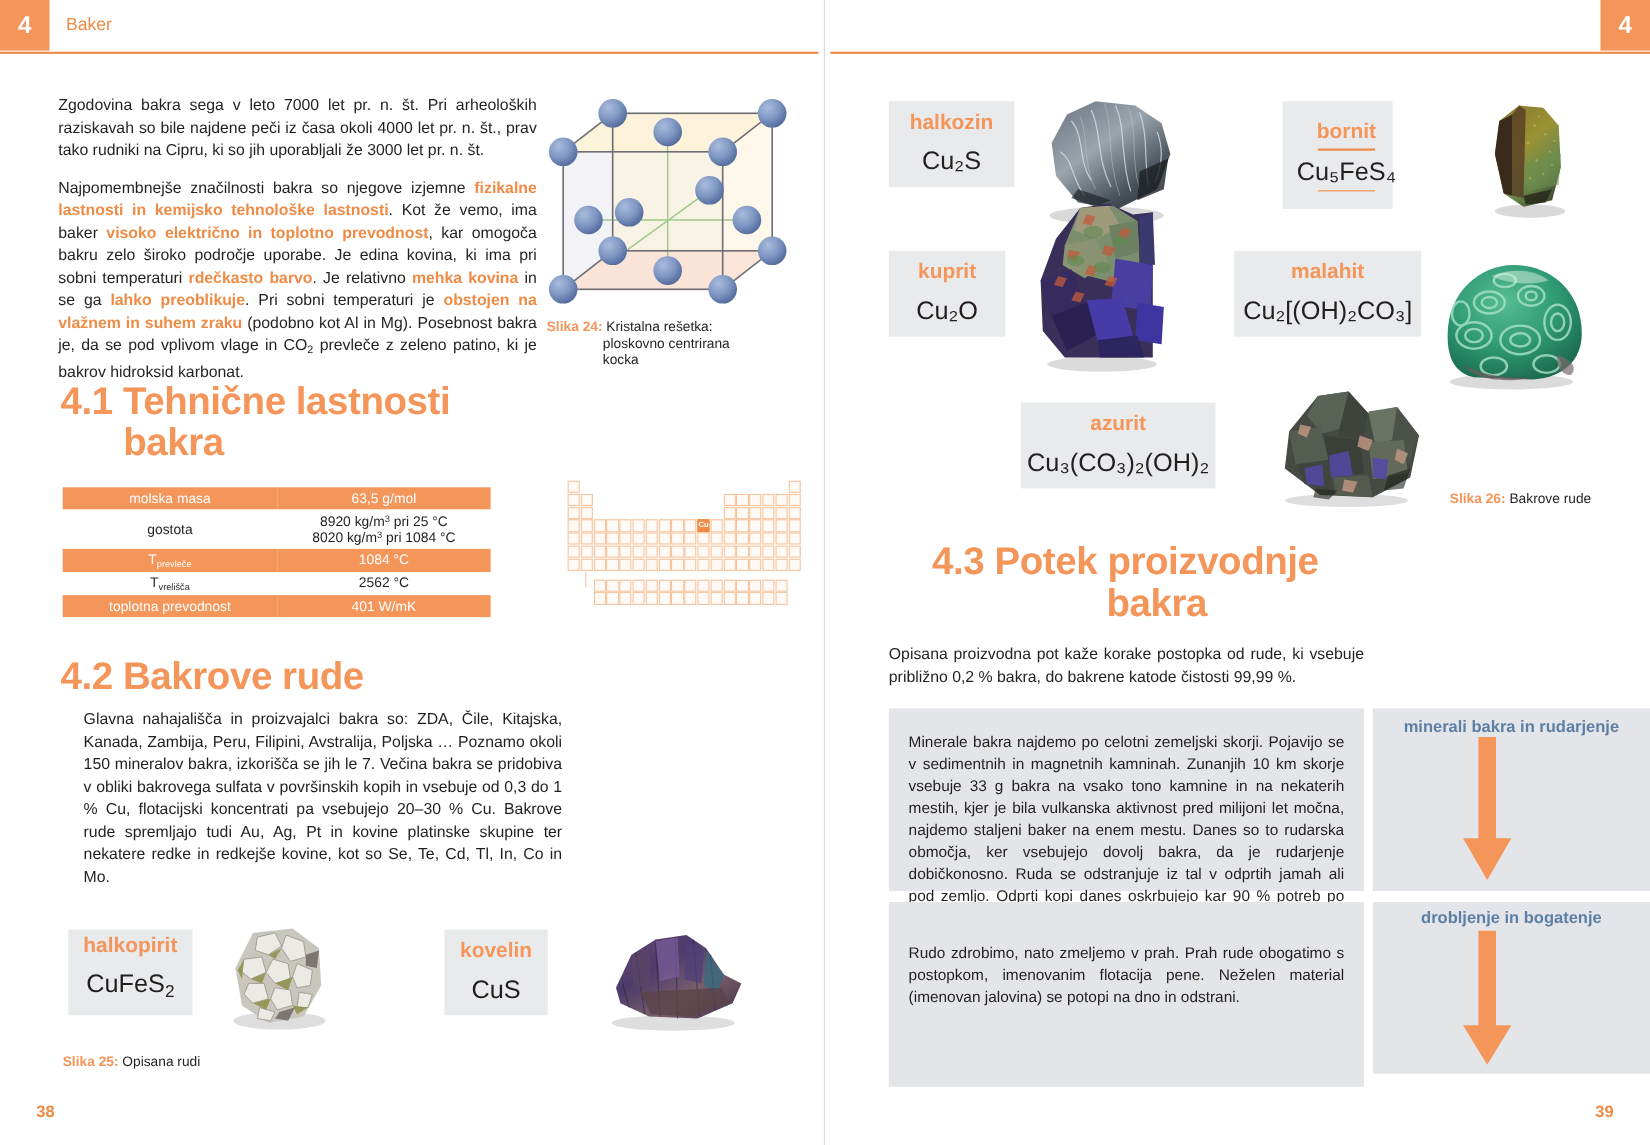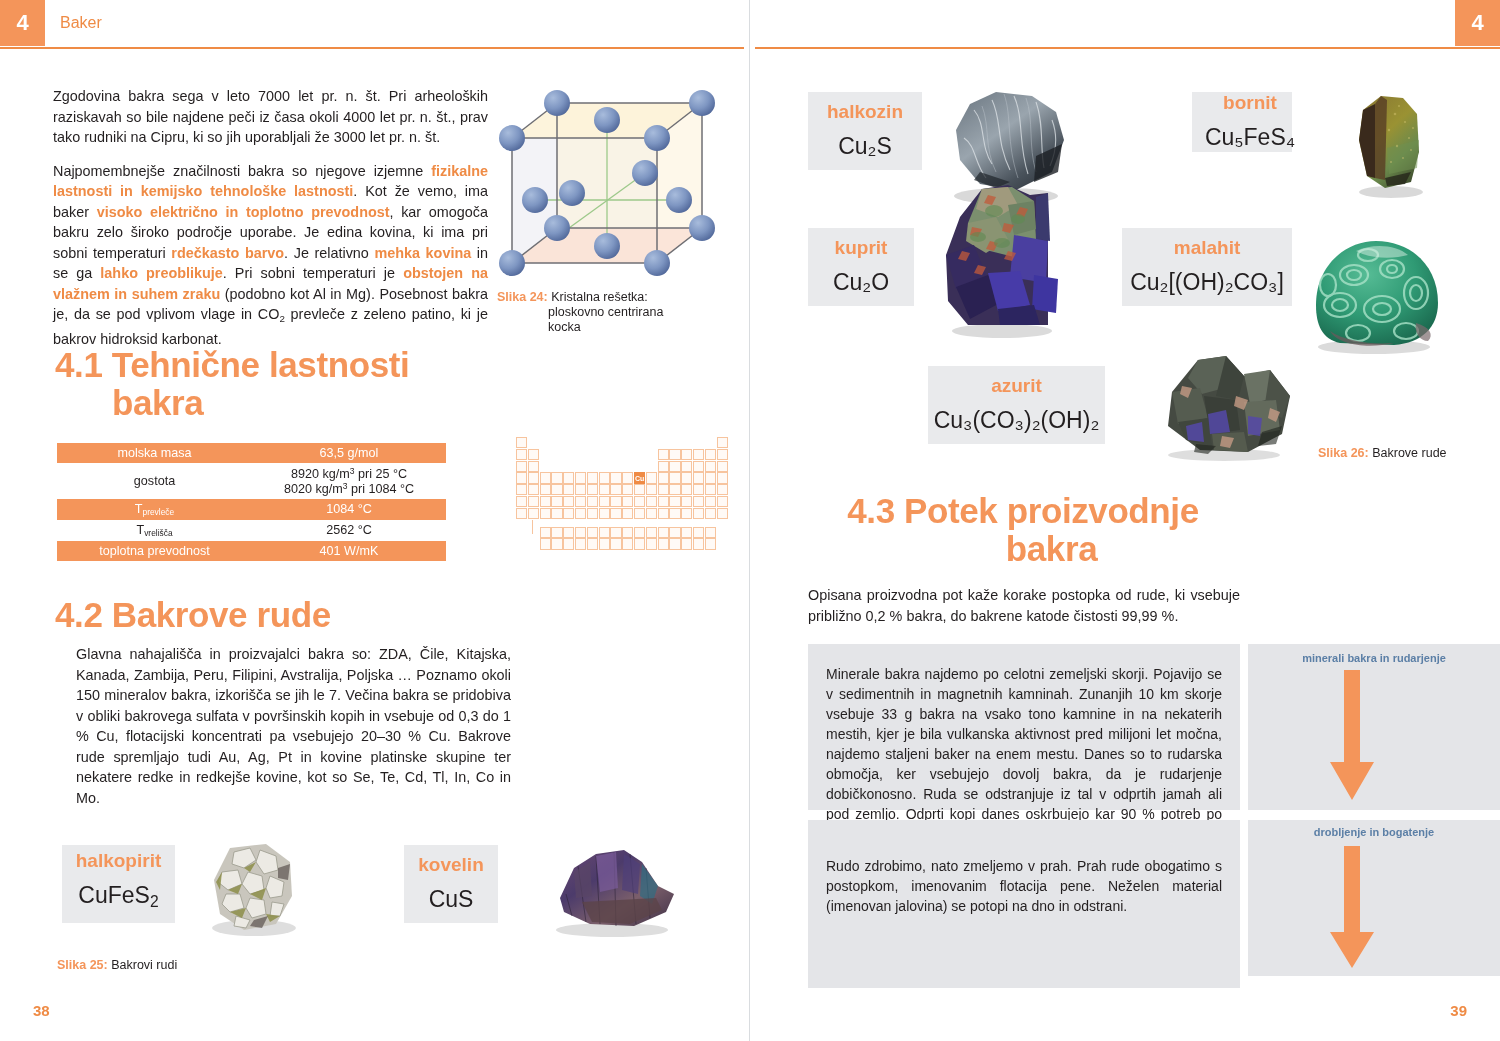--- a/index.html
+++ b/index.html
@@ -94,21 +94,21 @@
   }
 
   
   .cap { position: absolute; font-size: 12.5px; color: #231f20; line-height: 15px; }
   .cap b { color: #f4955a; font-weight: bold; }
 
   
   .pbox { position: absolute; background: #e4e5e8; }
   .pbox p { font-size: 14px; line-height: 20px; color: #231f20; text-align: justify; }
   .parrow-label {
-    position: absolute; color: #5b7fa6; font-size: 11px; font-weight: bold;
+    position: absolute; color: #5b7fa6; font-size: 15px; font-weight: bold;
     text-align: center; white-space: nowrap;
   }
   .parrow { position: absolute; }
 
   
   .photo { position: absolute; }
 </style>
 </head>
 <body>
 
@@ -420,21 +420,21 @@
       <path d="M58,10 L78,6 L80,42 L62,46 Z" fill="#7c5d9c"></path>
       <path d="M86,8 L102,18 L100,48 L84,44 Z" fill="#4e3f7a"></path>
       <path d="M104,18 L120,40 L114,58 L102,50 Z" fill="#2f6d82"></path>
       <path d="M36,26 L52,16 L54,50 L38,52 Z" fill="#5a4666"></path>
     </g>
     <path d="M44,56 L118,52 L124,64 L92,78 L54,76 Z" fill="#5b4448" opacity="0.8"></path>
   </svg>
 
   <div class="cap" style="left:57px; top:958px;">
     <b>Slika 25:</b>
-    <span>Bakrovi rudi</span>
+    <span>Opisana rudi</span>
   </div>
 
   <div class="mcard" style="left:808px; top:92px; width:114px; height:78px;">
     <div class="mname">halkozin</div>
     <div class="rule"></div>
     <div class="mform">Cu₂S</div>
     <div class="rule"></div>
   </div>
   <svg class="photo" style="left:940px; top:86px;" width="136" height="118" viewBox="0 0 136 118">
     <defs>
@@ -457,21 +457,21 @@
     </g>
     <g stroke="#c4ccd3" stroke-width="0.7" opacity="0.6" fill="none">
       <path d="M42,20 C50,40 44,62 56,86"></path>
       <path d="M64,8 C72,30 66,56 78,92"></path>
       <path d="M86,12 C94,34 88,60 96,86"></path>
     </g>
     <path d="M96,70 L122,58 L118,86 L94,96 Z" fill="#1d2126" opacity="0.8"></path>
     <path d="M40,86 L70,96 L56,102 L34,94 Z" fill="#20252b" opacity="0.7"></path>
   </svg>
 
-  <div class="mcard" style="left:1192px; top:92px; width:100px; height:60px;padding-left:32px;">
+  <div class="mcard" style="left:1166px; top:92px; width:100px; height:98px;padding-left:32px;">
     <div class="mname">bornit</div>
     <div class="rule"></div>
     <div class="mform">Cu₅FeS₄</div>
     <div class="rule"></div>
   </div>
   <svg class="photo" style="left:1345px; top:90px;" width="90" height="110" viewBox="0 0 90 110">
     <defs>
       <linearGradient id="bn" x1="0.2" y1="0" x2="0.8" y2="1">
         <stop offset="0%" stop-color="#8a7a32"></stop>
         <stop offset="40%" stop-color="#9a9233"></stop>

